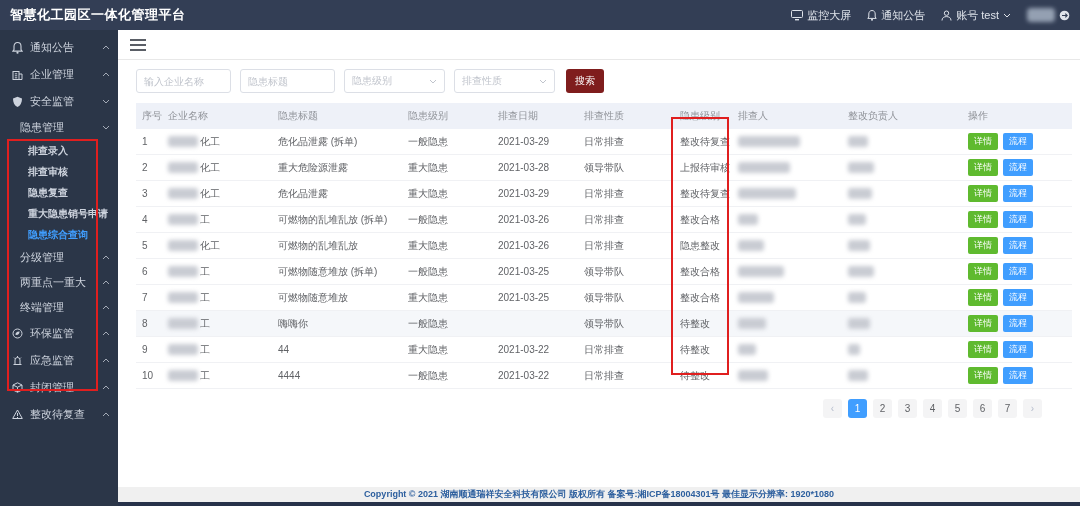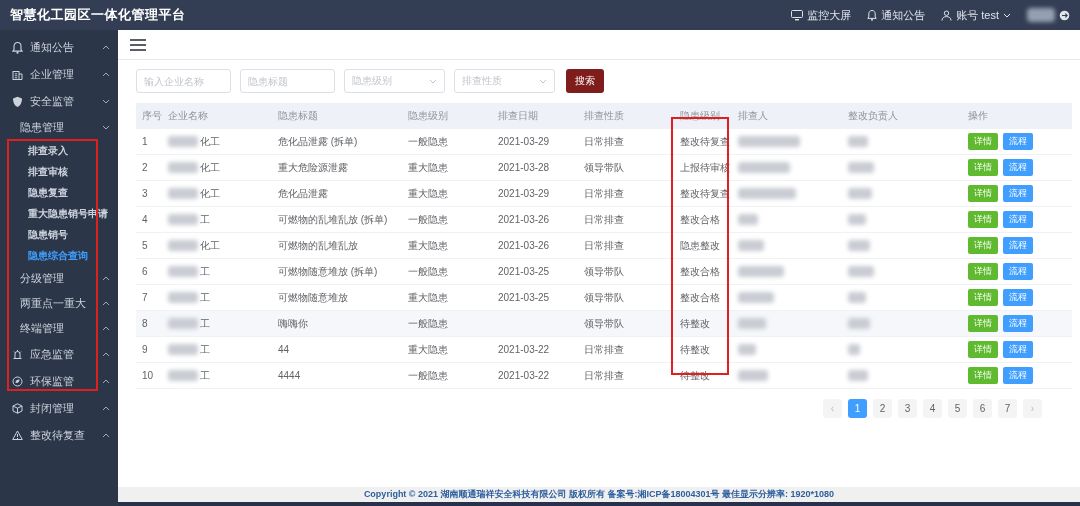--- a/index.html
+++ b/index.html
@@ -168,61 +168,58 @@
         </div>
         <div class="nav l3">
           <span class="lbl">排查审核</span>
         </div>
         <div class="nav l3">
           <span class="lbl">隐患复查</span>
         </div>
         <div class="nav l3">
           <span class="lbl">重大隐患销号申请</span>
         </div>
-        <div class="nav l3">
-          <span class="lbl">隐患销号</span>
-        </div>
         <div class="nav l3 active">
           <span class="lbl">隐患综合查询</span>
         </div>
         <div class="nav l2">
           <span class="lbl">分级管理</span>
           <svg class="chev" width="8" height="5" viewBox="0 0 8 5">
             <polyline points="1,4 4,1 7,4" fill="none" stroke="currentColor"></polyline>
           </svg>
         </div>
         <div class="nav l2">
           <span class="lbl">两重点一重大</span>
           <svg class="chev" width="8" height="5" viewBox="0 0 8 5">
             <polyline points="1,4 4,1 7,4" fill="none" stroke="currentColor"></polyline>
           </svg>
         </div>
         <div class="nav l2">
           <span class="lbl">终端管理</span>
+          <svg class="chev" width="8" height="5" viewBox="0 0 8 5">
+            <polyline points="1,4 4,1 7,4" fill="none" stroke="currentColor"></polyline>
+          </svg>
+        </div>
+        <div class="nav l1">
+          <svg class="mi" width="11" height="11" viewBox="0 0 11 11">
+            <circle cx="5.5" cy="5.5" r="4.5" fill="none" stroke="#cdd3dd"></circle>
+            <path d="M3.4 6.8C3.4 4.4 5 3.2 7.6 3.4 7.4 6 6 7.4 3.4 6.8Z" fill="#cdd3dd"></path>
+          </svg>
+          <span class="lbl">环保监管</span>
           <svg class="chev" width="8" height="5" viewBox="0 0 8 5">
             <polyline points="1,4 4,1 7,4" fill="none" stroke="currentColor"></polyline>
           </svg>
         </div>
         <div class="nav l1">
           <svg class="mi" width="11" height="11" viewBox="0 0 11 11">
             <path d="M3 9V5a2.5 2.5 0 0 1 5 0v4" fill="none" stroke="#cdd3dd"></path>
             <path d="M1.5 9.5h8" stroke="#cdd3dd"></path>
             <path d="M5.5 1v1.4M2 2.6l.9 1M9 2.6l-.9 1" stroke="#cdd3dd"></path>
           </svg>
           <span class="lbl">应急监管</span>
-          <svg class="chev" width="8" height="5" viewBox="0 0 8 5">
-            <polyline points="1,4 4,1 7,4" fill="none" stroke="currentColor"></polyline>
-          </svg>
-        </div>
-        <div class="nav l1">
-          <svg class="mi" width="11" height="11" viewBox="0 0 11 11">
-            <circle cx="5.5" cy="5.5" r="4.5" fill="none" stroke="#cdd3dd"></circle>
-            <path d="M3.4 6.8C3.4 4.4 5 3.2 7.6 3.4 7.4 6 6 7.4 3.4 6.8Z" fill="#cdd3dd"></path>
-          </svg>
-          <span class="lbl">环保监管</span>
           <svg class="chev" width="8" height="5" viewBox="0 0 8 5">
             <polyline points="1,4 4,1 7,4" fill="none" stroke="currentColor"></polyline>
           </svg>
         </div>
         <div class="nav l1">
           <svg class="mi" width="11" height="11" viewBox="0 0 11 11">
             <path d="M5.5.8 10 3v5L5.5 10.2 1 8V3Z" fill="none" stroke="#cdd3dd"></path>
             <path d="M1 3l4.5 2.2L10 3M5.5 5.2v5" stroke="#cdd3dd" fill="none"></path>
           </svg>
           <span class="lbl">封闭管理</span>

